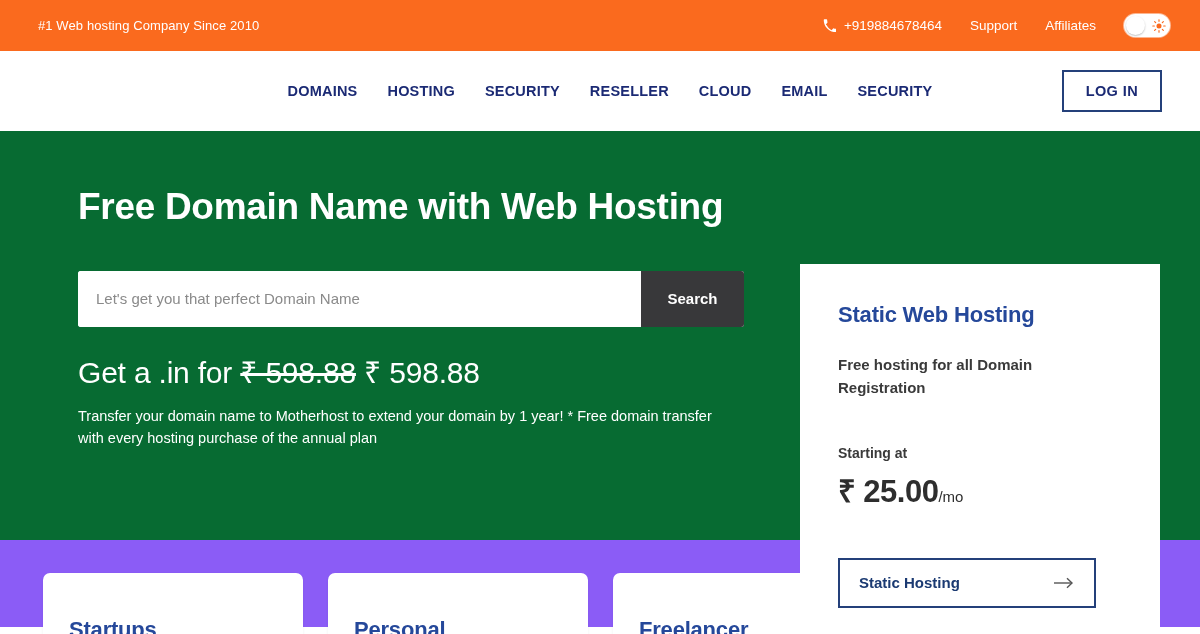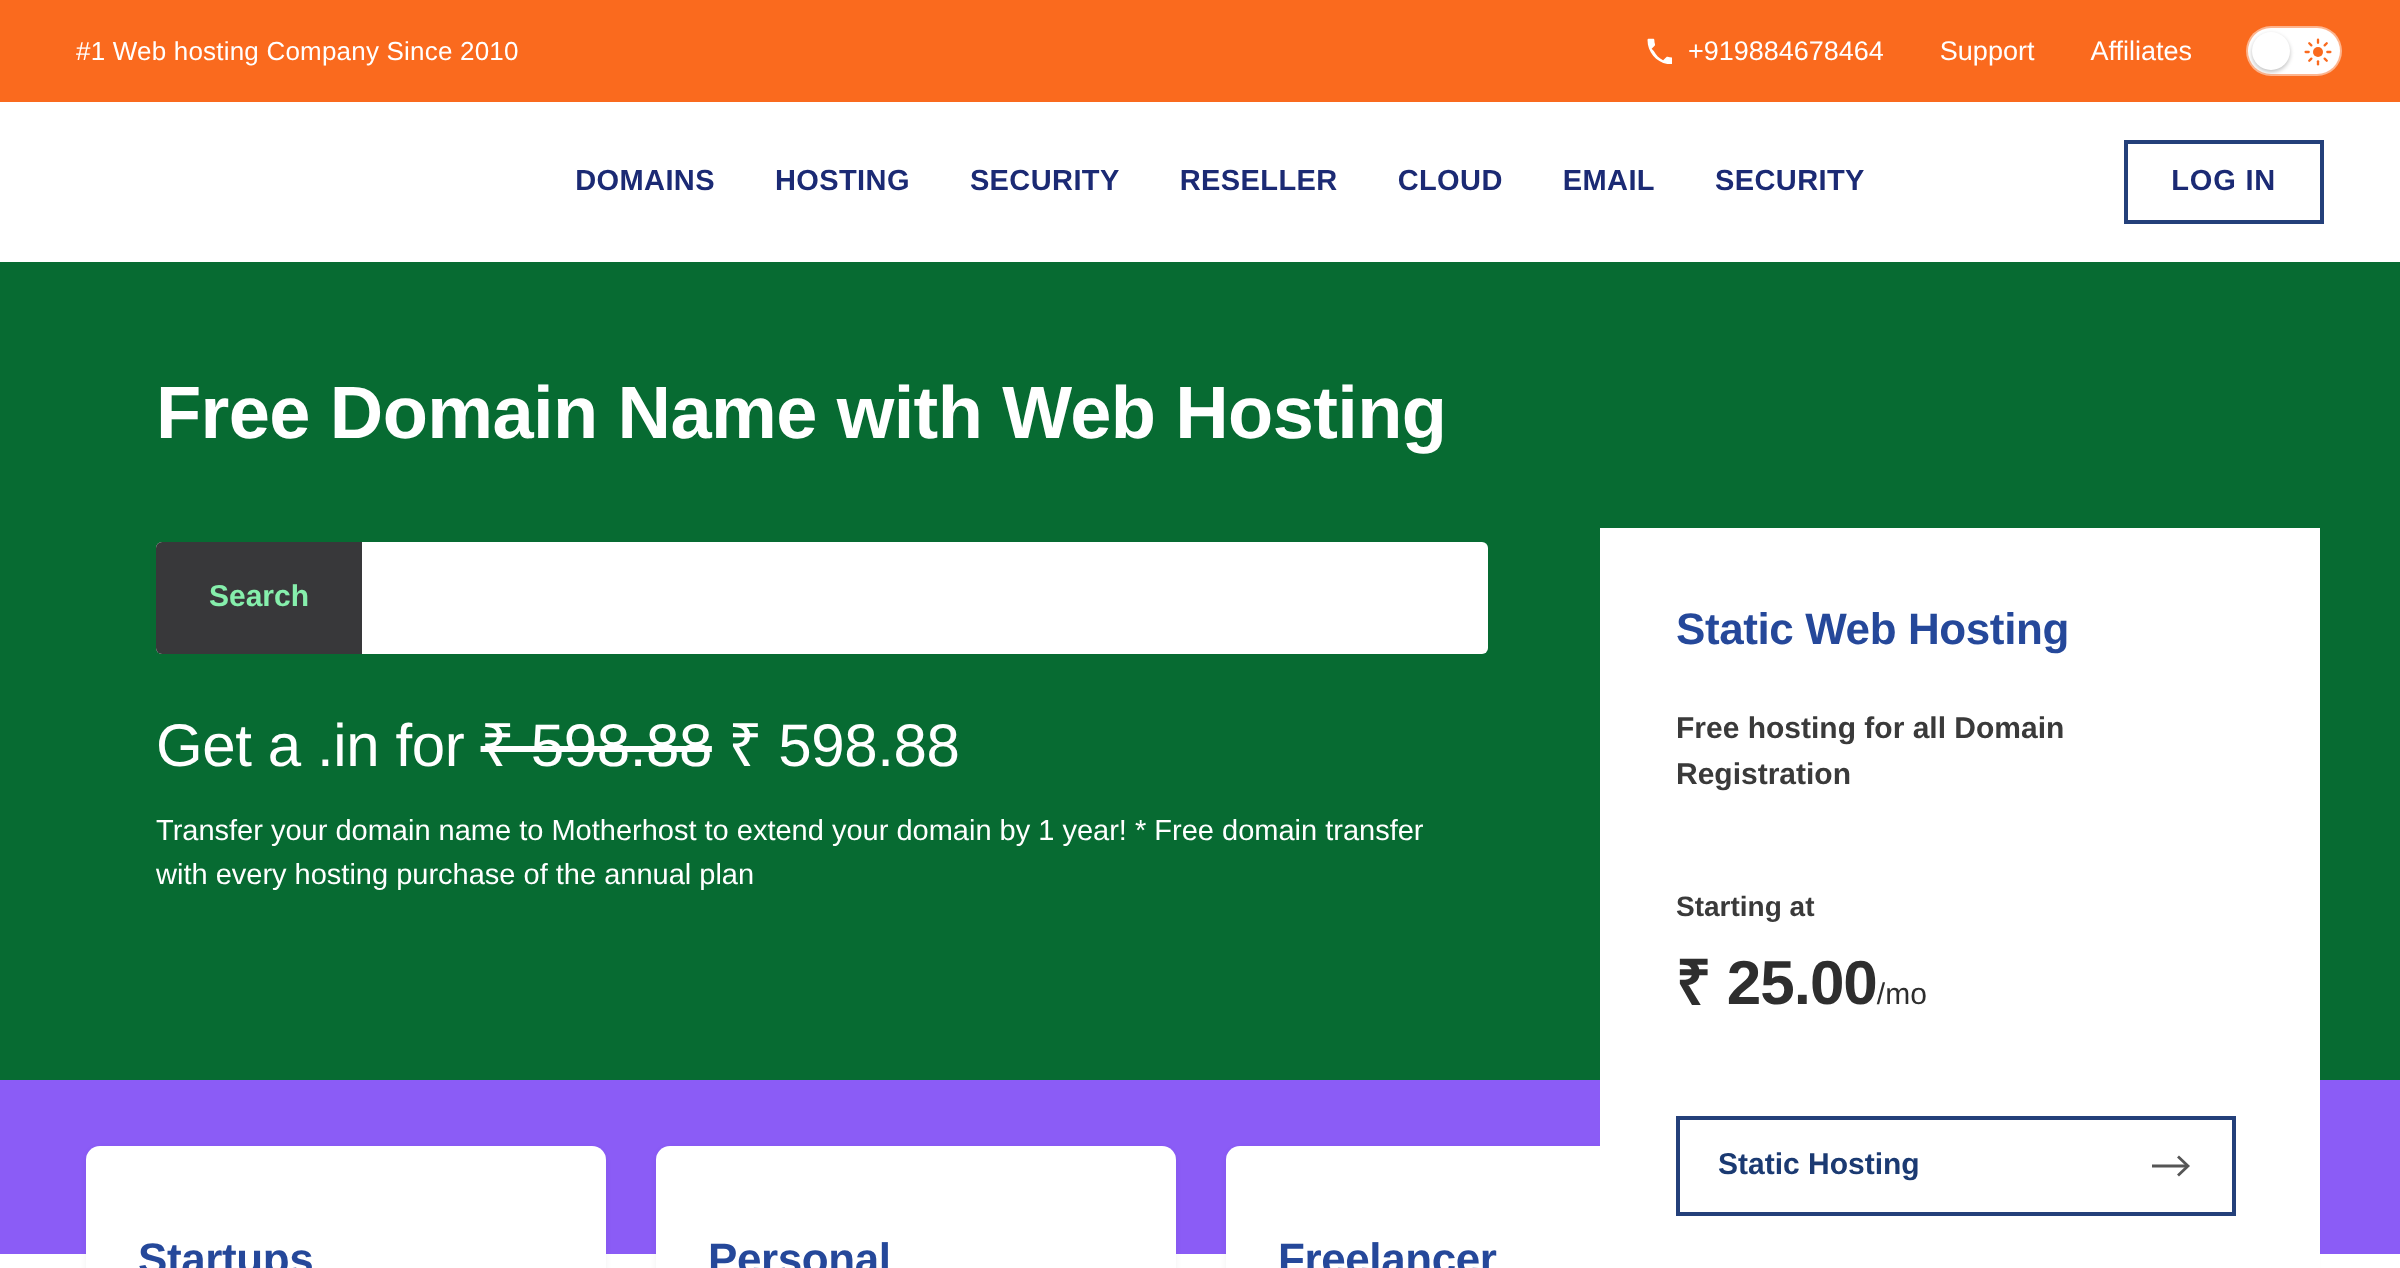--- a/index.html
+++ b/index.html
@@ -90,21 +90,21 @@
     background:#ffffff; border-radius:3px; overflow:hidden;
   }
   .search-input{
     flex:1; border:none; outline:none;
     font-size:15px; color:#3b3b3b;
     padding:0 18px; font-family:"Liberation Sans", sans-serif;
     background:#ffffff;
   }
   .search-input::placeholder{ color:#8a8a8a; }
   .search-btn{
-    width:103px; background:#38383a; color:#86efac;
+    width:103px; background:#38383a; color:#ffffff;
     border:none; cursor:pointer;
     font-size:15px; font-weight:bold;
     font-family:"Liberation Sans", sans-serif;
   }
   .price-line{
     margin-top:24px;
     font-size:30px; color:#ffffff; font-weight:normal;
     letter-spacing:-.2px;
   }
   .price-old{ text-decoration:line-through; }
@@ -131,21 +131,21 @@
   .card-starting{
     margin-top:45px; font-size:14px; font-weight:bold; color:#3a3a3a;
   }
   .card-price{
     margin-top:8px; font-size:31px; font-weight:bold; color:#2e2e2e;
     letter-spacing:-.5px;
   }
   .card-price .per{ font-size:15px; font-weight:normal; letter-spacing:0; }
   .card-btn{
     margin-top:47px;
-    width:280px; height:50px;
+    width:258px; height:50px;
     border:2px solid #24407a; background:#ffffff;
     display:flex; align-items:center;
     padding:0 19px; cursor:pointer;
   }
   .card-btn-label{
     font-size:15px; font-weight:bold; color:#1b3a72;
   }
   .card-btn-arrow{
     margin-left:auto; width:22px; height:14px;
   }
@@ -222,20 +222,21 @@
   </nav>
   <button class="login-btn">LOG IN</button>
 </div>
 
 <section class="hero">
   <div class="hero-left">
 
     <h1 class="hero-title">Free Domain Name with Web Hosting</h1>
 
     <div class="search-wrap">
+      <input class="search-input" type="text" placeholder="Let's get you that perfect Domain Name" style="">
       <button class="search-btn">Search</button>
     </div>
 
     <div class="price-line">
       <span>Get a .in for </span><span class="price-old">₹ 598.88</span>&nbsp;<span>₹ 598.88</span>
     </div>
 
     <p class="hero-desc">Transfer your domain name to Motherhost to extend your domain by 1 year! * Free domain transfer with every hosting purchase of the annual plan</p>
   </div>
 

